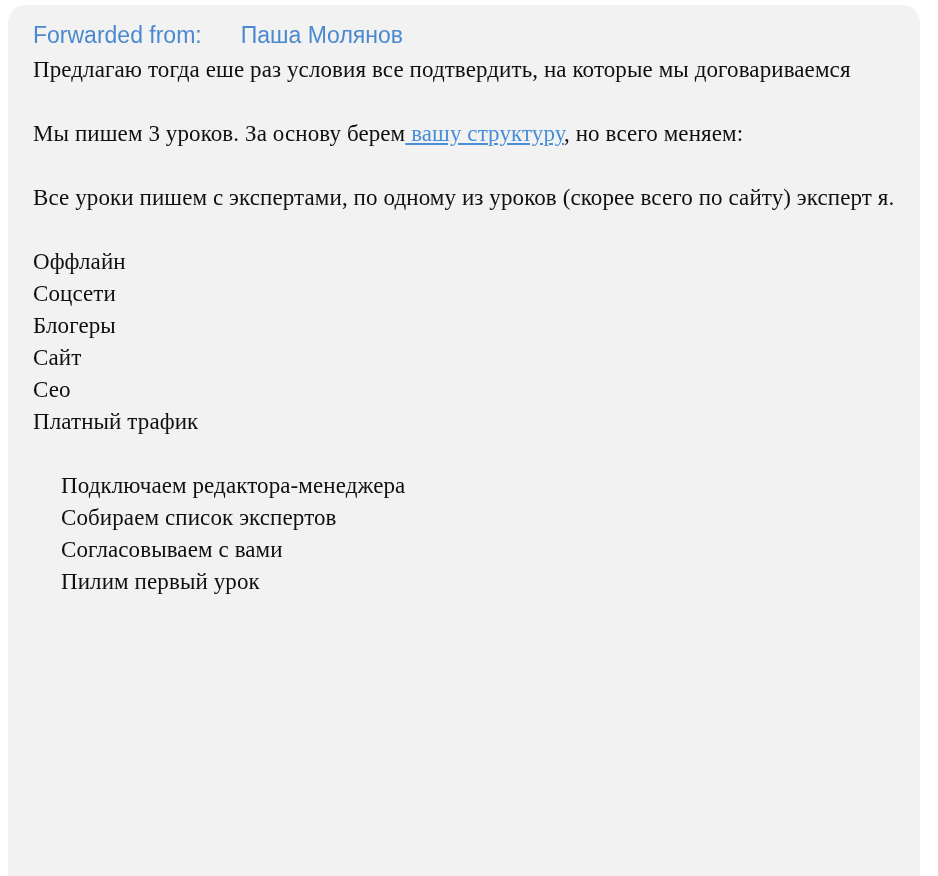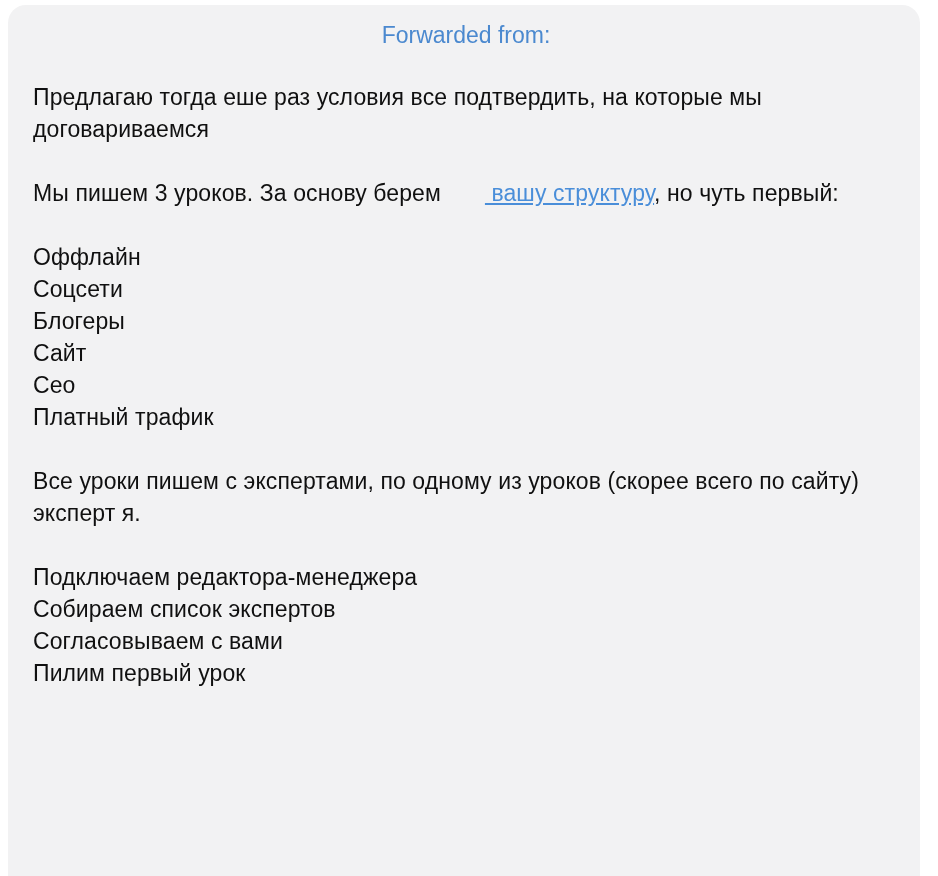--- a/index.html
+++ b/index.html
@@ -23,75 +23,75 @@
     padding: 14px 15px 20px 25px;
   }
   .fwd-header {
     display: flex;
     align-items: center;
     margin: 0 0 3px 0;
     font-size: 23px;
     line-height: 32px;
     color: #4b89cf;
     white-space: pre;
-    flex-direction: column;
   }
   .fwd-label { margin-right: 6px; }
   .avatar {
     width: 27px;
     height: 27px;
     border-radius: 50%;
     overflow: hidden;
     flex: 0 0 auto;
     margin-right: 6px;
     cursor: pointer;
   }
   .sender-name { cursor: pointer; }
   .msg {
     margin: 0 0 32px 0;
     font-size: 23px;
     line-height: 32px;
     color: #101010;
     white-space: pre-line;
     letter-spacing: 0.1px;
+    font-family: Liberation Serif, serif;
   }
-  .msg.last { margin-bottom: 0; }
+  .msg.last { margin-bottom: 0; margin-left: 28px; }
   .inline-link {
     color: #4a8ed9;
     text-decoration: underline;
     text-decoration-color: #4a8ed9;
     cursor: pointer;
     white-space: pre-wrap;
-    margin-left: 44px;
   }
 </style>
 </head>
 <body>
 
 <div class="bubble">
 
   <div class="fwd-header">
     <span class="fwd-label">Forwarded from:</span>
     <span class="avatar">
       
     </span>
+    <span class="sender-name">Паша Молянов</span>
   </div>
 
   <p class="msg">Предлагаю тогда еше раз условия все подтвердить, на которые мы договариваемся</p>
 
-  <p class="msg"><span>Мы пишем 3 уроков. За основу берем</span><a class="inline-link"> вашу структуру</a><span>, но чуть первый:</span></p>
+  <p class="msg"><span>Мы пишем 3 уроков. За основу берем</span><a class="inline-link"> вашу структуру</a><span>, но всего меняем:</span></p>
+
+  <p class="msg">Все уроки пишем с экспертами, по одному из уроков (скорее всего по сайту) эксперт я.</p>
 
   <p class="msg">Оффлайн
 Соцсети
 Блогеры
 Сайт
 Сео
 Платный трафик</p>
-
-  <p class="msg">Все уроки пишем с экспертами, по одному из уроков (скорее всего по сайту) эксперт я.</p>
 
 
 
   <p class="msg last">Подключаем редактора-менеджера
 Собираем список экспертов
 Согласовываем с вами
 Пилим первый урок</p>
 
 </div>
 

